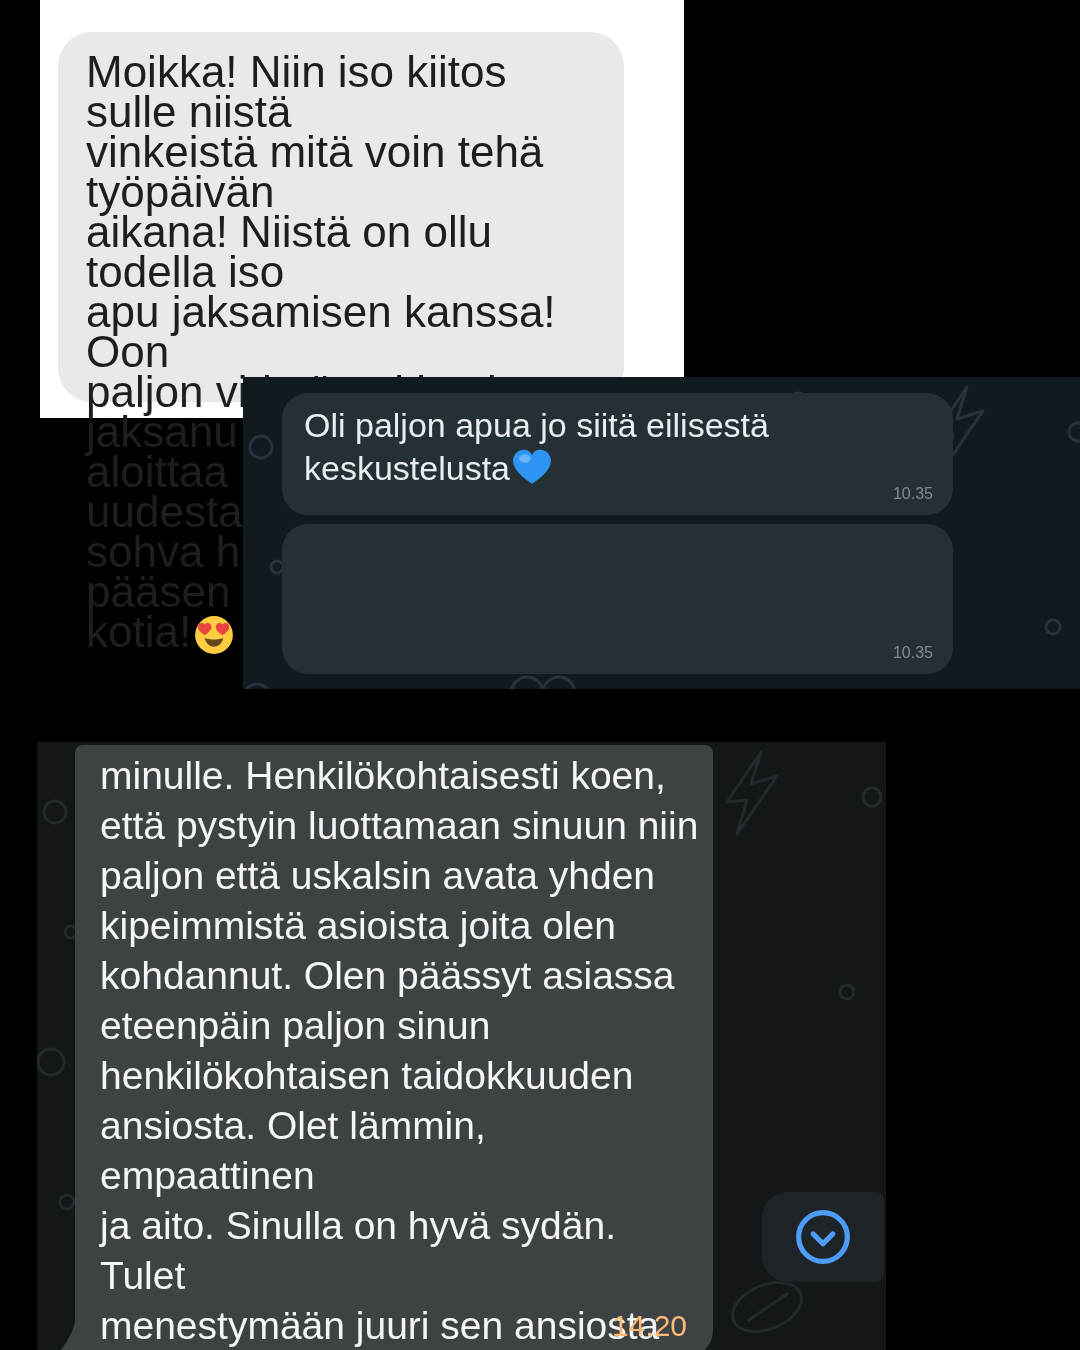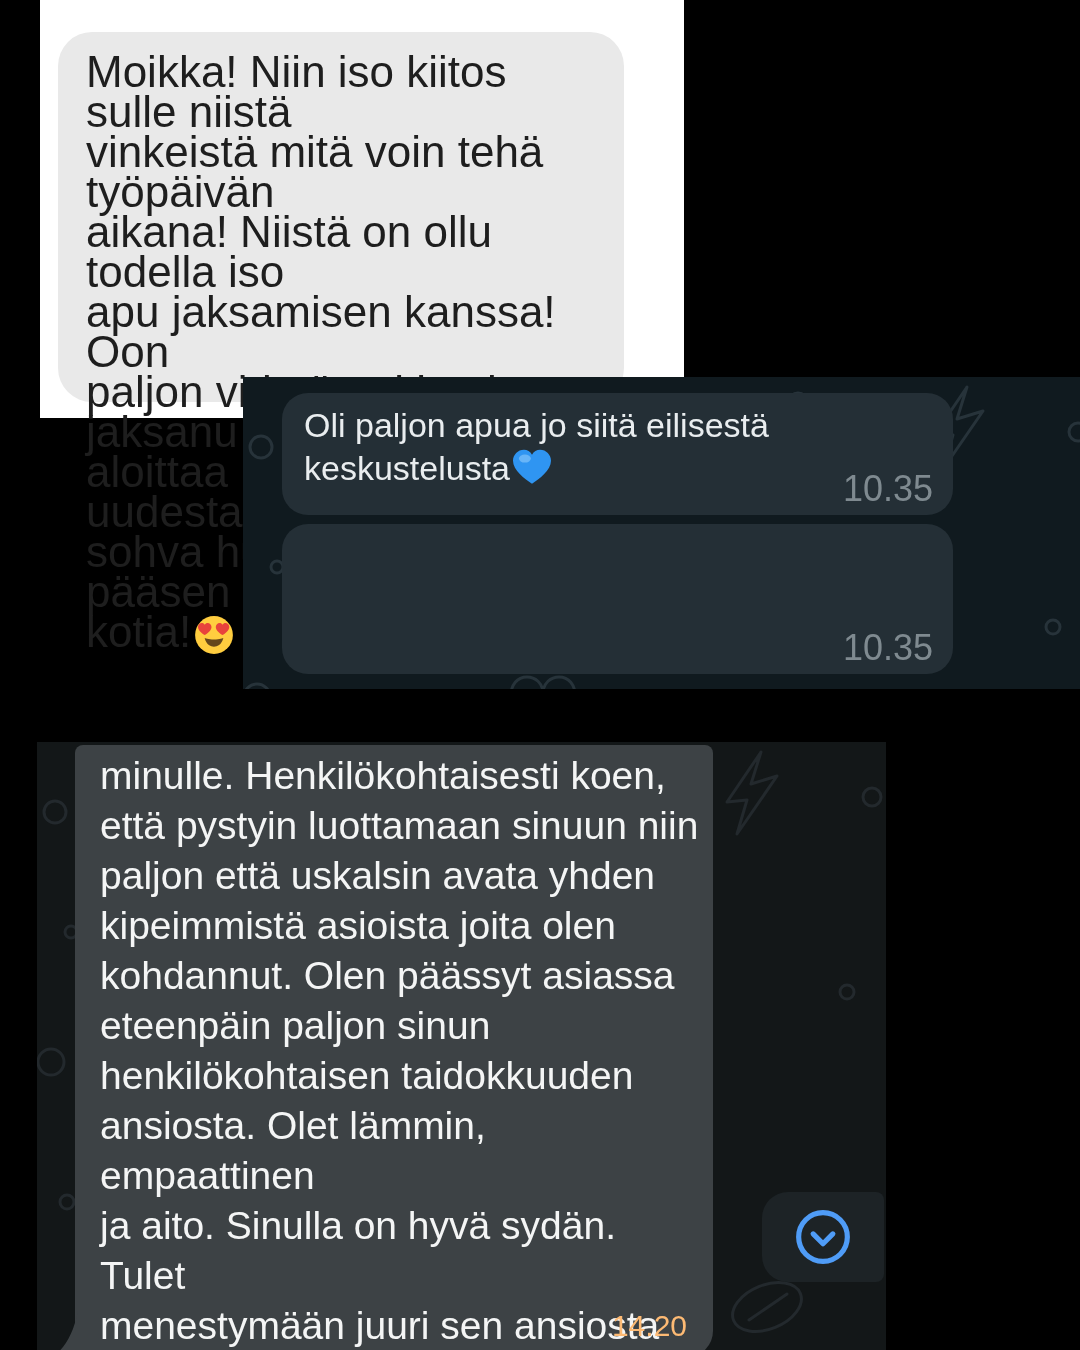--- a/index.html
+++ b/index.html
@@ -14,21 +14,21 @@
                    font-size:44px;line-height:40px;color:#1e1e1e;white-space:pre-line;}
 
   
   .mid-section{position:absolute;left:243px;top:377px;width:837px;height:312px;
                background:#101a1f;overflow:hidden;padding-left:7px;}
   .mid-bubble{position:absolute;left:39px;width:671px;background:#242f36;border-radius:26px;}
   .mid-bubble.first{top:16px;height:122px;}
   .mid-bubble.second{top:147px;height:150px;}
   .mid-bubble .msg{position:absolute;left:22px;top:11px;width:630px;
                    font-size:34px;line-height:43px;color:#e9edef;white-space:pre-line;}
-  .time-mid{position:absolute;right:20px;bottom:5px;font-size:36px;color:#7f8a90;}
+  .time-mid{position:absolute;right:20px;bottom:12px;font-size:16px;color:#7f8a90;}
 
   
   .bot-section{position:absolute;left:37px;top:698px;width:849px;height:633px;
                background:#131718;overflow:hidden;margin-top:44px;}
   .bot-bubble{position:absolute;left:38px;top:3px;width:638px;height:612px;
               background:#3d4245;border-radius:8px 8px 26px 10px;}
   .bot-bubble .msg{position:absolute;left:25px;top:6px;width:600px;
                    font-size:39px;line-height:50px;color:#f4f5f5;white-space:pre-line;}
   .time-bot{position:absolute;right:26px;bottom:14px;font-size:30px;color:#fdba74;}
   .bubble-tail{position:absolute;left:-27px;bottom:0;}

